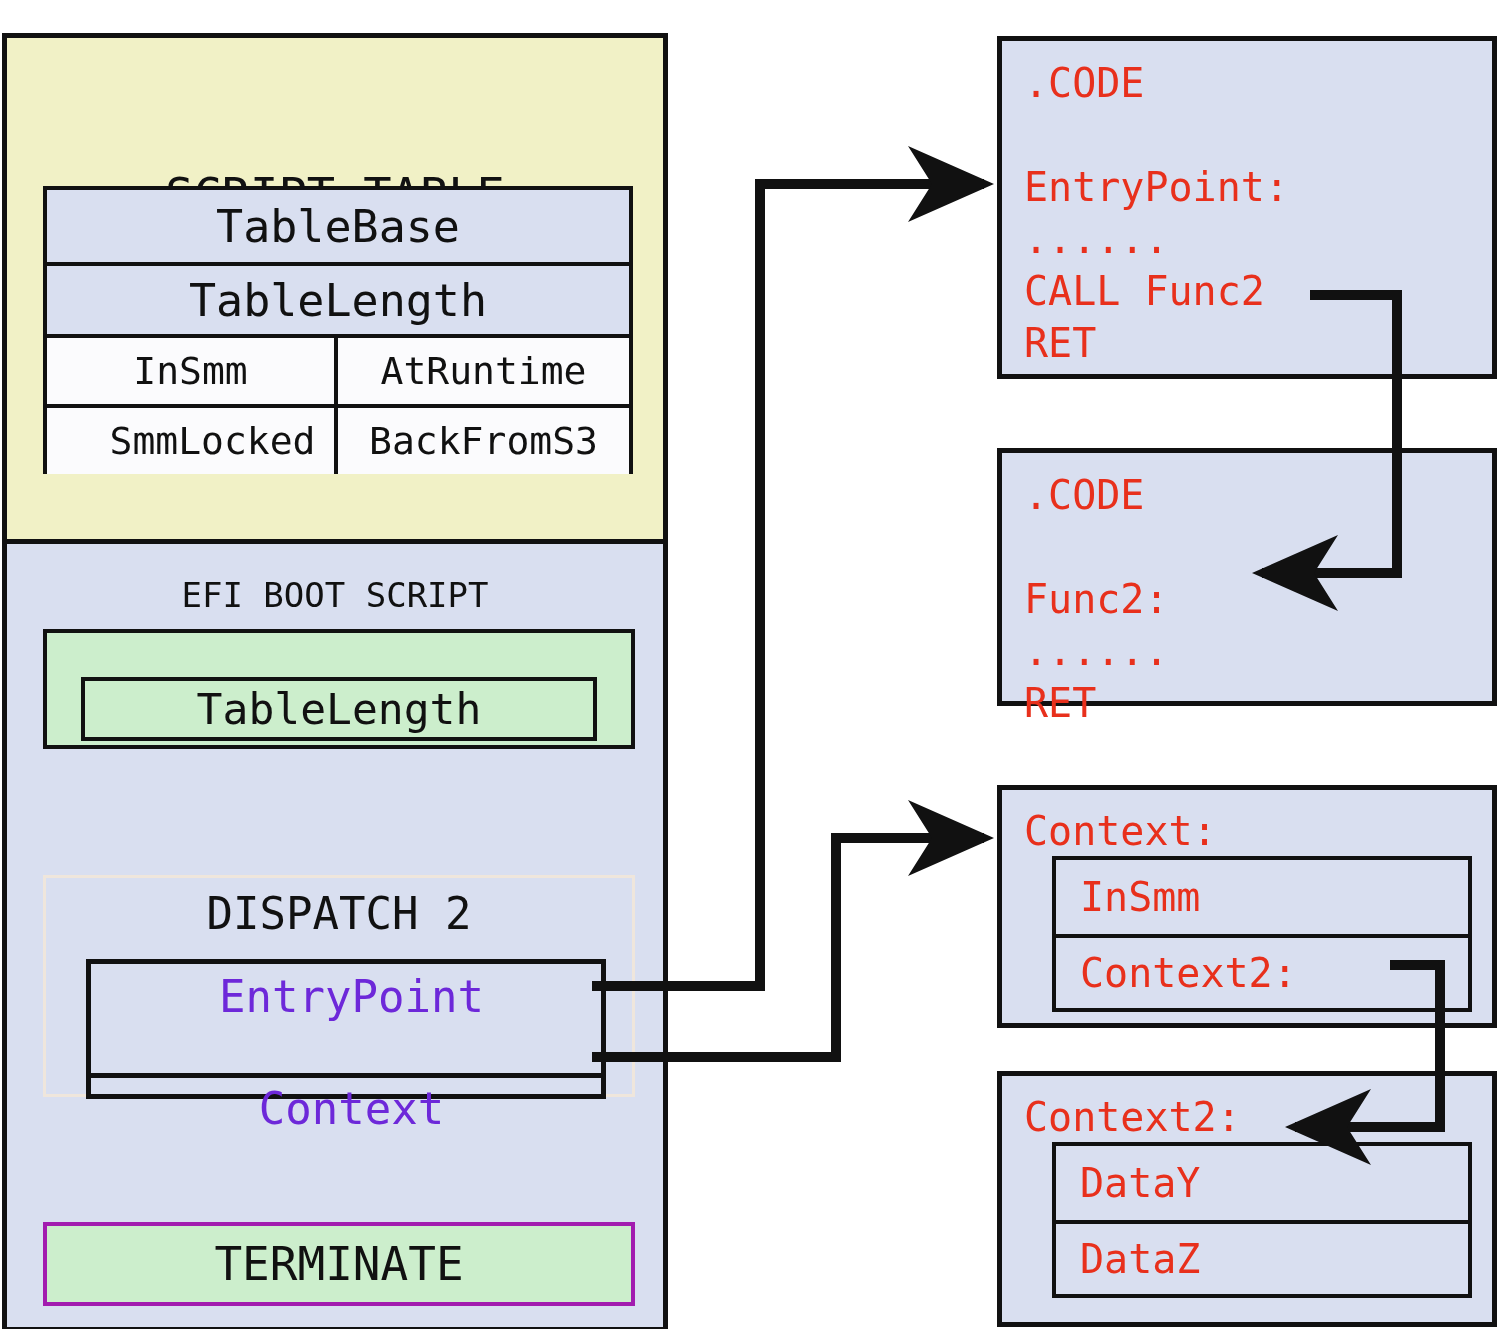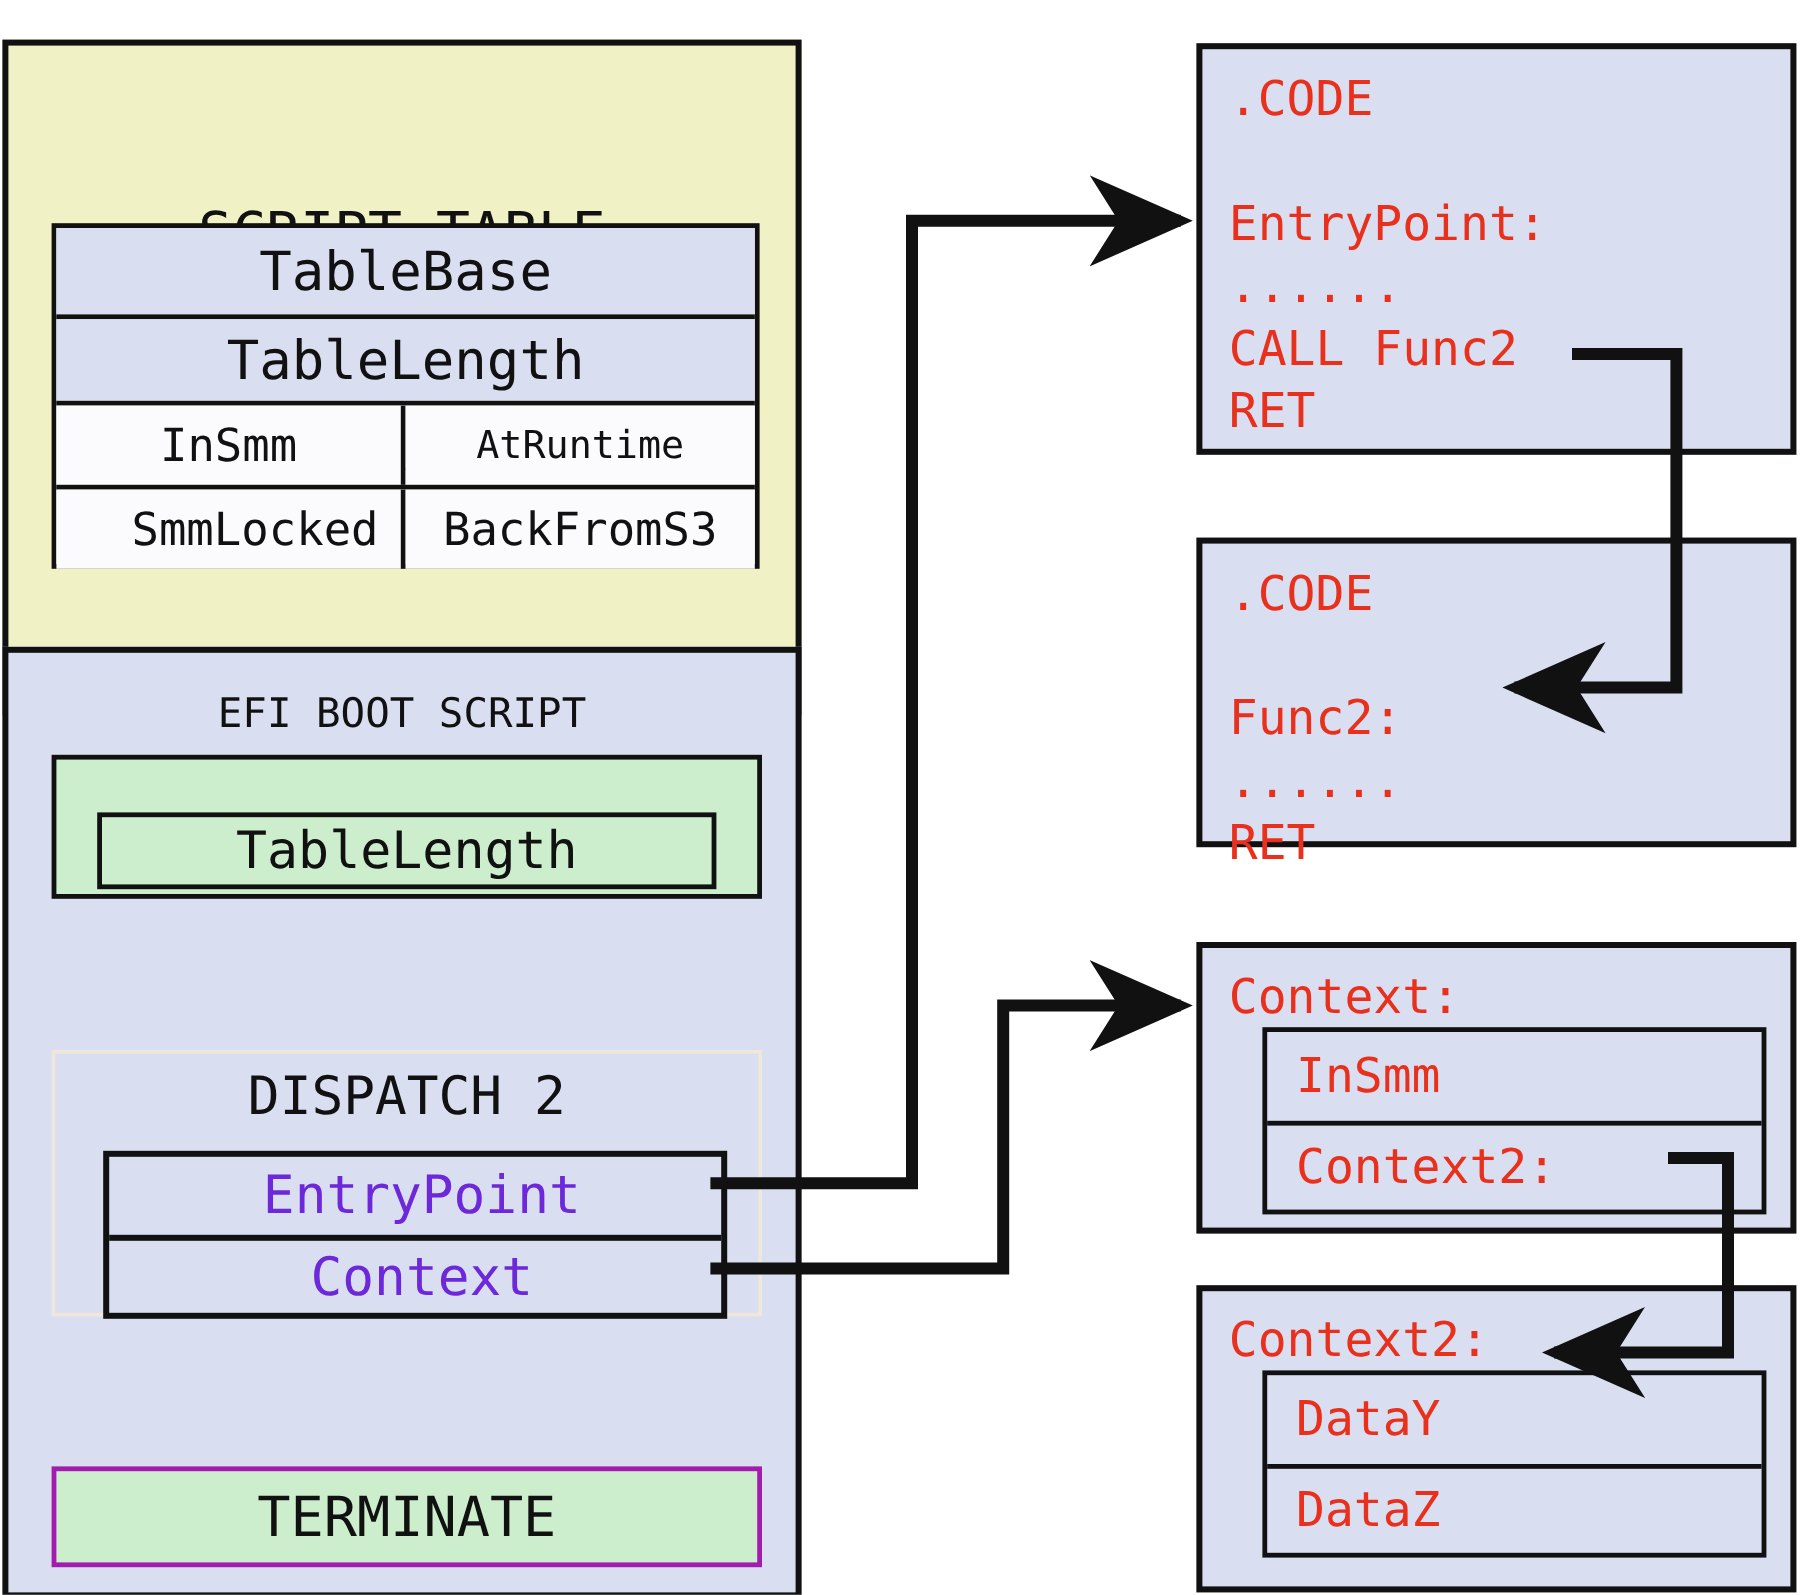--- a/index.html
+++ b/index.html
@@ -99,21 +99,21 @@
     box-sizing: border-box; border: 5px solid #111111;
   }
   .drow {
     box-sizing: border-box;
     height: 50%;
     display: flex; align-items: center; justify-content: center;
     font-size: 44px;
     color: #6d28d9;
     padding-left: 11px;
   }
-  .drow.second { border-top: 5px solid #111111; }
+  .drow.second { border-top: 5px solid #111111; margin-top: 44px; }
   #terminate-box {
     position: absolute; left: 36px; top: 678px; width: 592px; height: 84px;
     box-sizing: border-box; border: 4px solid #a21caf; background: #cceecc;
     display: flex; align-items: center; justify-content: center;
     font-size: 46px; color: #111111;
   }
 
   
   #code1-box  { left: 997px; top: 36px;   width: 500px; height: 343px; }
   #code2-box  { left: 997px; top: 448px;  width: 500px; height: 258px; }
@@ -166,21 +166,21 @@
       <div class="mrow" style="top:0; height:72px;">
         <div class="mcell blue" style="width:100%; height:72px; font-size:45px;">TableBase</div>
       </div>
 
       <div class="mrow" style="top:72px; height:72px; border-top:4px solid #111111;">
         <div class="mcell blue" style="width:100%; height:68px; font-size:45px;">TableLength</div>
       </div>
 
       <div class="mrow" style="top:144px; height:70px; border-top:4px solid #111111;">
         <div class="mcell white" style="width:50%; height:66px; font-size:38px; border-right:4px solid #111111;">InSmm</div>
-        <div class="mcell white" style="width:50%; height:66px; font-size:32px;">AtRuntime</div>
+        <div class="mcell white" style="width:50%; height:66px; font-size:38px;">AtRuntime</div>
       </div>
 
       <div class="mrow" style="top:214px; height:70px; border-top:4px solid #111111;">
         <div class="mcell white" style="width:50%; height:66px; font-size:38px; border-right:4px solid #111111;padding-left:44px;">SmmLocked</div>
         <div class="mcell white" style="width:50%; height:66px; font-size:38px;">BackFromS3</div>
       </div>
     </div>
   </div>
 
   <div class="box blue" id="efi-box">

